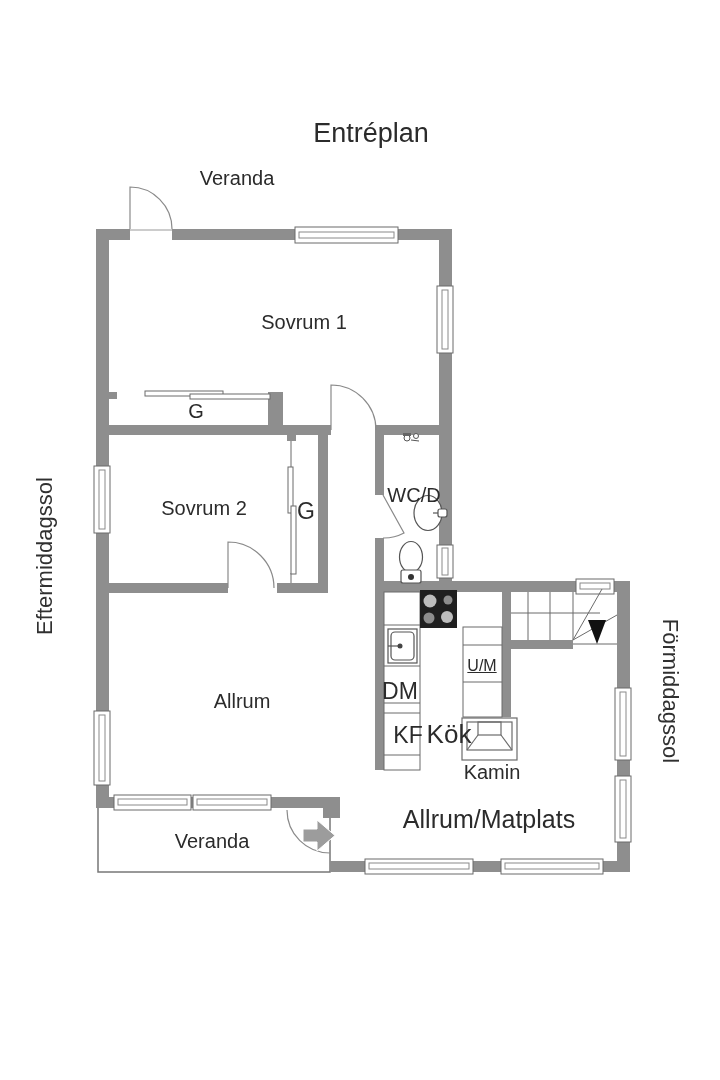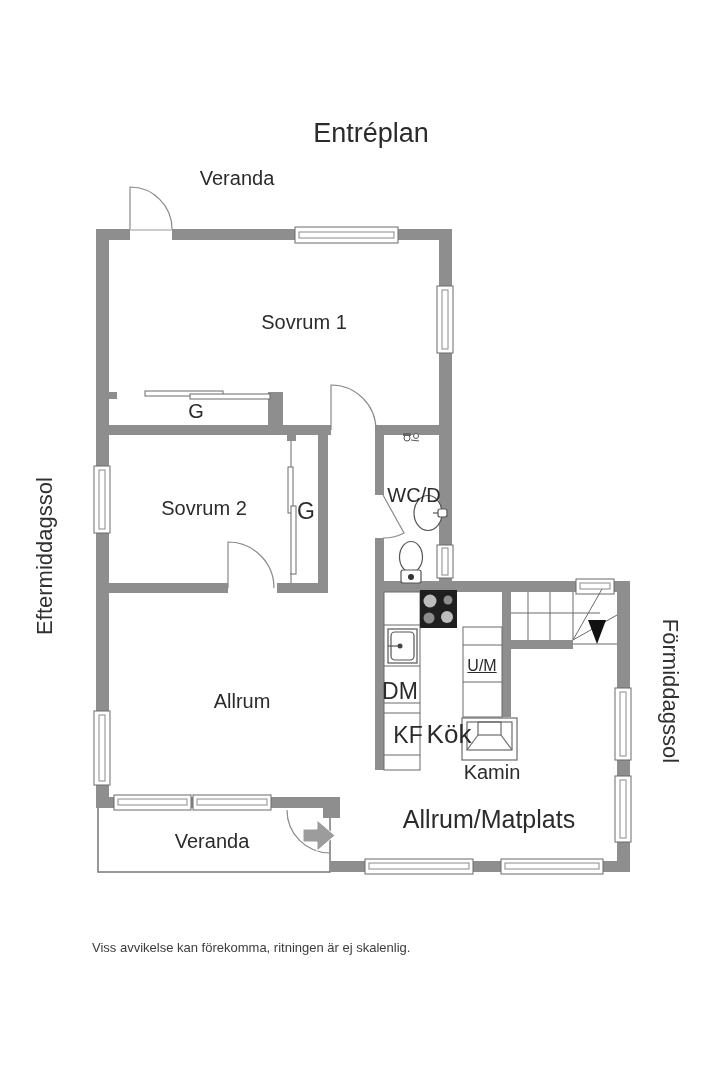--- a/index.html
+++ b/index.html
@@ -287,14 +287,13 @@
   <div class="lbl fs-room" style="left:492px;top:772px;">Kamin</div>
 
   <div class="lbl fs-room2" style="left:489px;top:819px;">Allrum/Matplats</div>
 
   <div class="lbl fs-room" style="left:212px;top:841px;">Veranda</div>
 
   <div class="lbl fs-sun rot-left" style="left:45px;top:556px;">Eftermiddagssol</div>
 
   <div class="lbl fs-sun rot-right" style="left:670px;top:691px;">Förmiddagssol</div>
 
-  <div class="lbl fs-note" id="disclaimer">Viss avvikelse kan förekomma, ritningen är ej skalenlig.</div>
 </div>
 
 </body></html>

